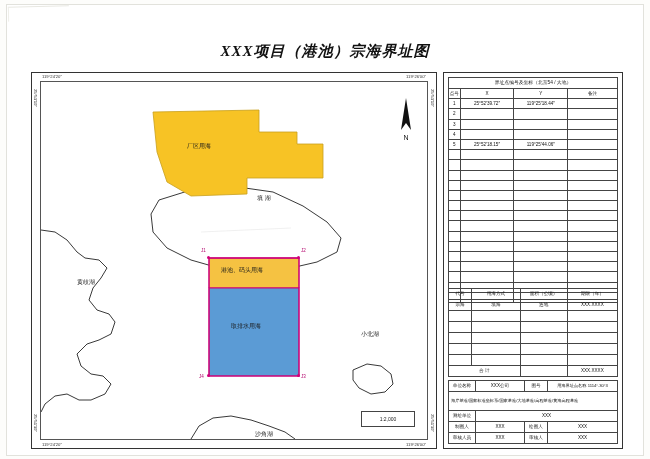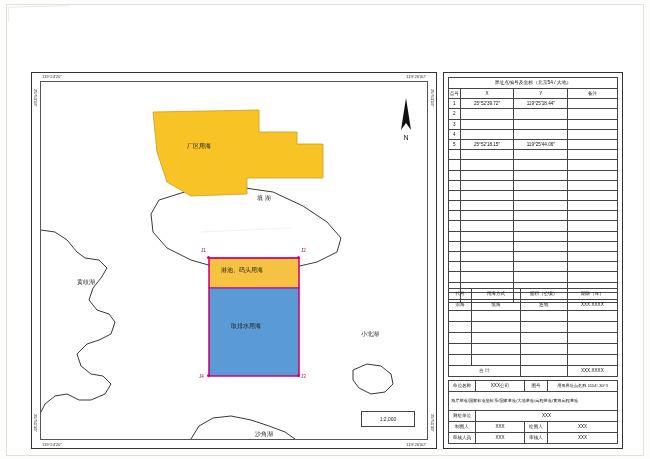--- a/index.html
+++ b/index.html
@@ -85,20 +85,21 @@
   .small{font-size:4.2px;}
   .left{text-align:left;padding-left:2px !important;}
 </style>
 </head>
 <body>
 
 <div id="sheet">
   <div id="scan-edge"></div>
   <div class="corner-fold"></div>
 
+  <div id="title">XXX项目（港池）宗海界址图</div>
 
   <div id="map-frame">
 
     <div class="coord-lbl" style="left:10px;top:1px;">119°24′20″</div>
     <div class="coord-lbl" style="right:10px;top:1px;">119°26′00″</div>
     <div class="coord-lbl" style="left:10px;bottom:1px;">119°24′20″</div>
     <div class="coord-lbl" style="right:10px;bottom:1px;">119°26′00″</div>
     <div class="coord-lbl" style="left:1px;top:16px;writing-mode:vertical-rl;">25°53′10″</div>
     <div class="coord-lbl" style="left:1px;bottom:16px;writing-mode:vertical-rl;">25°51′30″</div>
     <div class="coord-lbl" style="right:1px;top:16px;writing-mode:vertical-rl;">25°53′10″</div>

